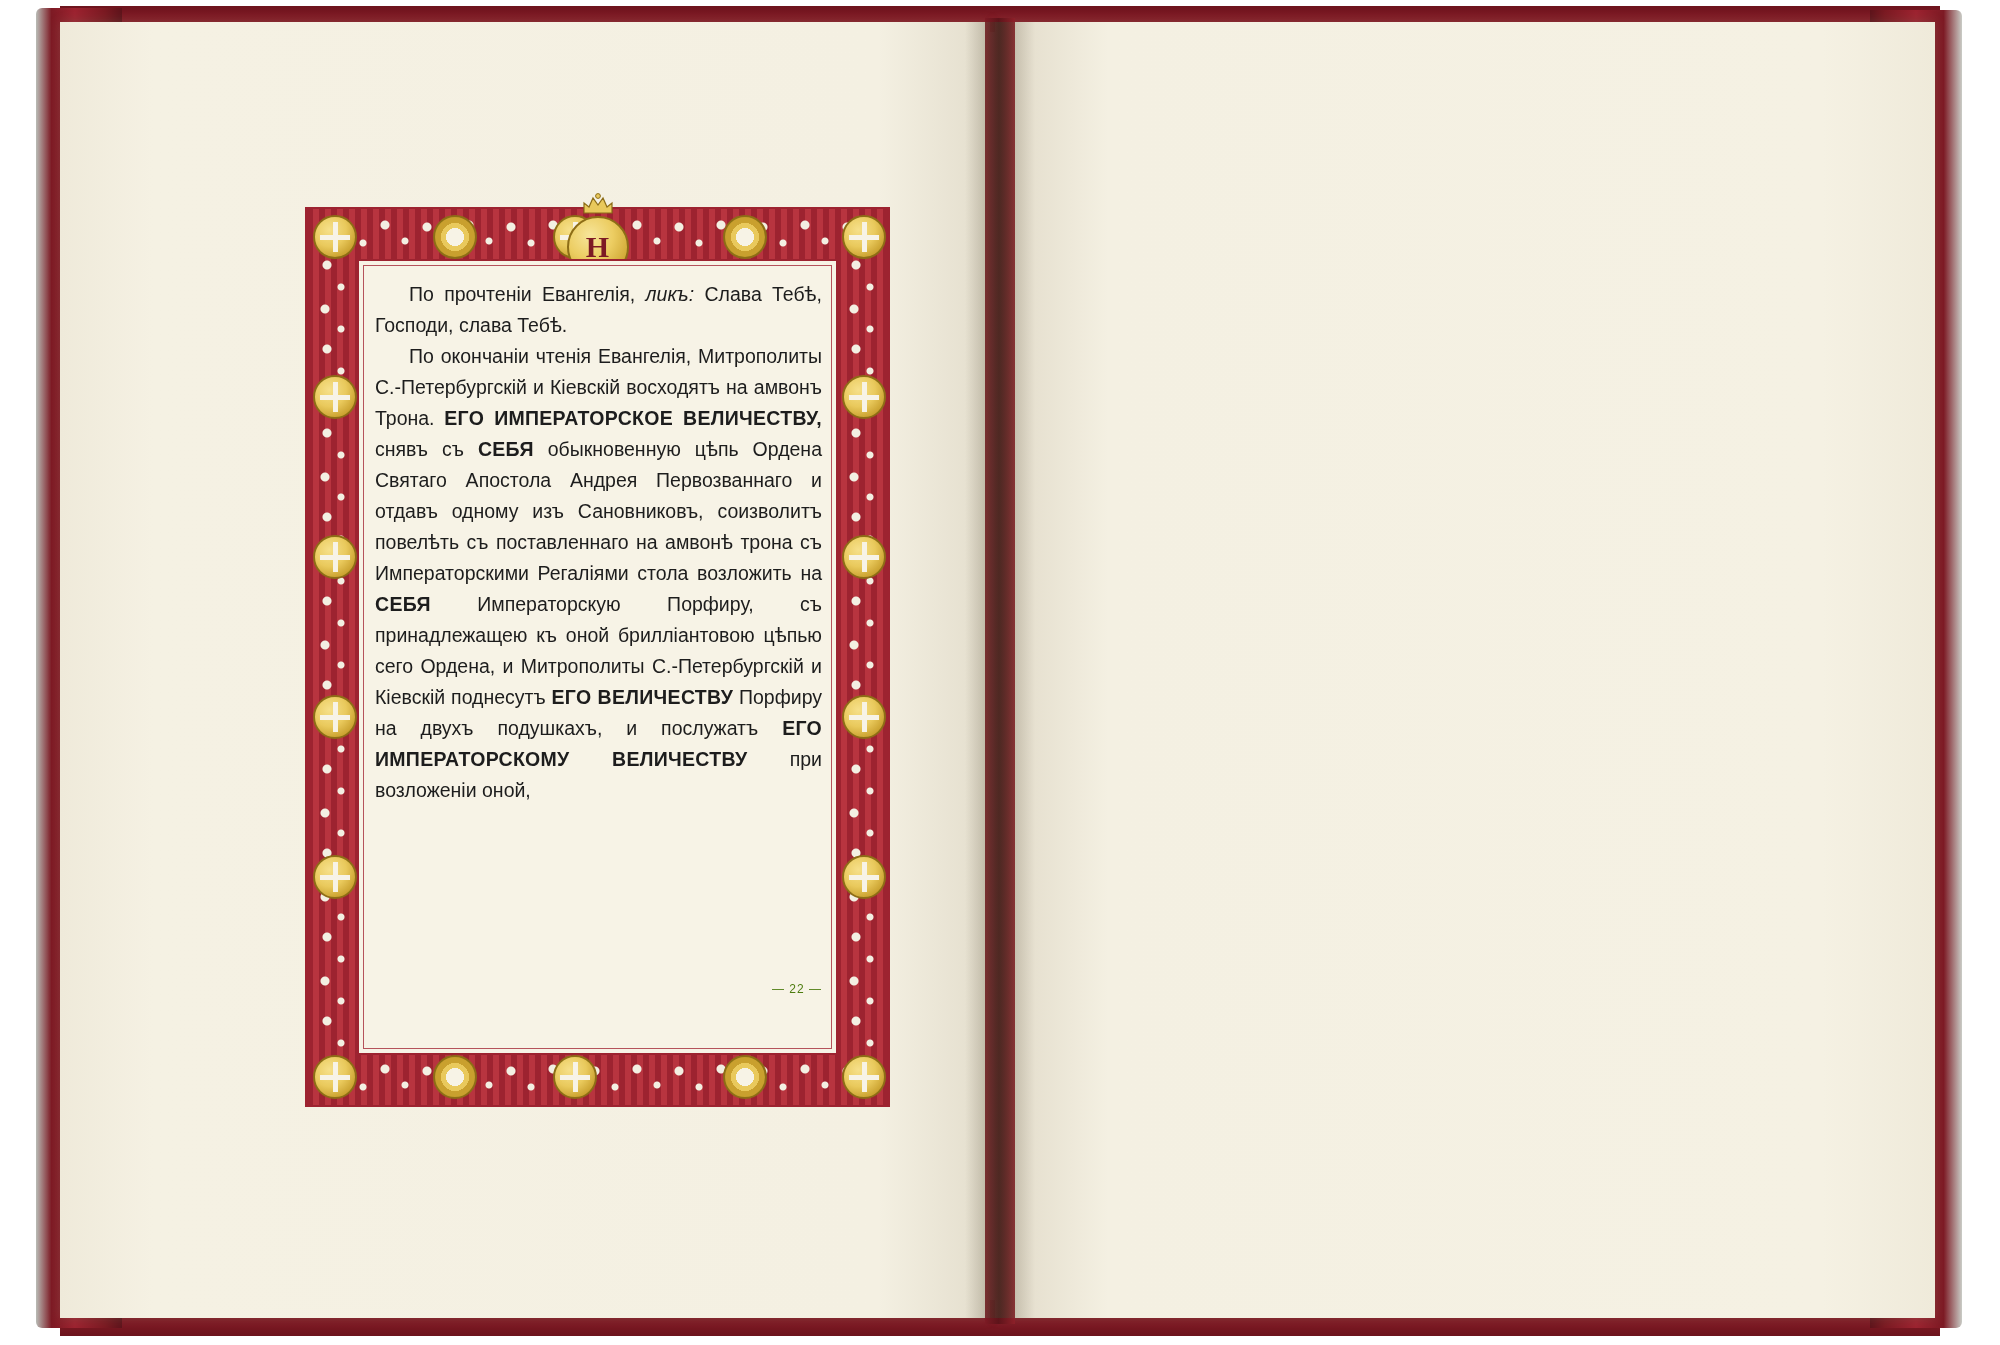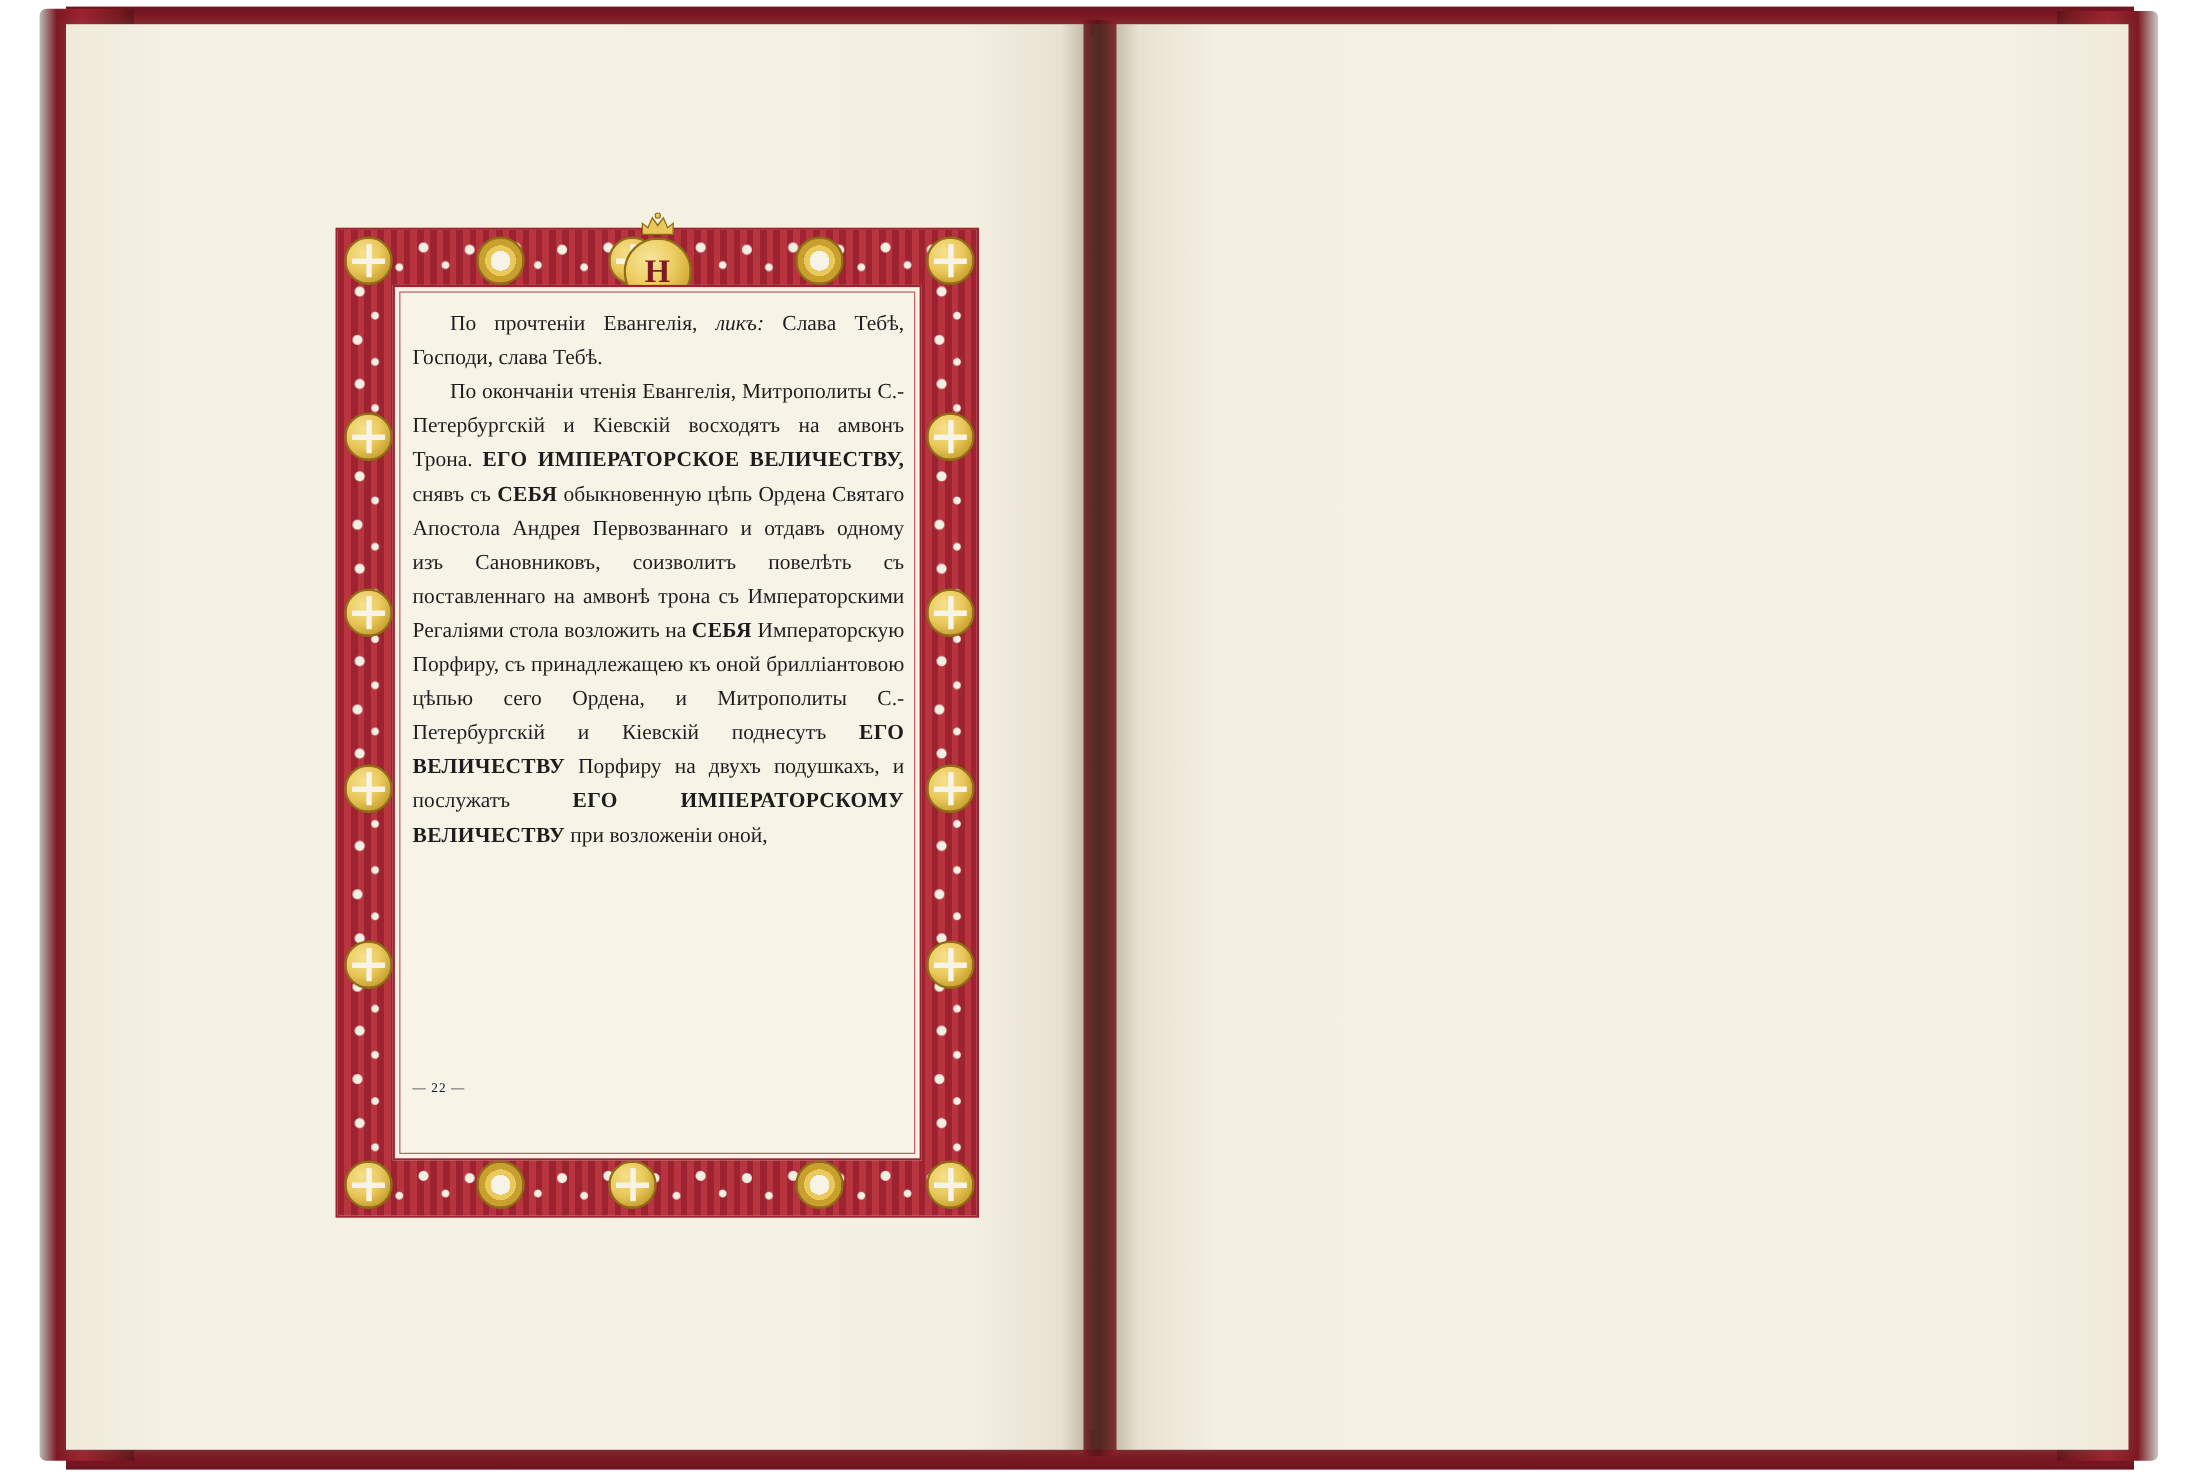--- a/index.html
+++ b/index.html
@@ -182,36 +182,36 @@
     font-family: "Liberation Serif", serif;
     font-weight: bold;
     font-size: 30px;
     line-height: 1;
   }
 
   
   .text-col {
     position: absolute;
     color: #1d1d1d;
-    font-family: Liberation Serif, serif;
+    font-family: Liberation Sans, sans-serif;
     font-size: 19.5px;
     line-height: 31px;
     text-align: justify;
     text-justify: inter-word;
   }
   .text-col p { margin: 0; text-indent: 34px; }
   .text-col p + p { margin-top: 0px; }
   .caps { font-weight: bold; letter-spacing: .3px; }
   .ital { font-style: italic; }
   .folio {
     position: absolute;
     bottom: 14px; left: 0; right: 0;
-    text-align: left;
+    text-align: right;
     font-size: 12px;
-    color: #0f172a;
+    color: #4d7c0f;
     letter-spacing: 1px;
   }
 </style>
 </head>
 <body>
 
 <div id="photo">
 
   <div class="cover cover-top"></div>
   <div class="cover cover-bottom"></div>

